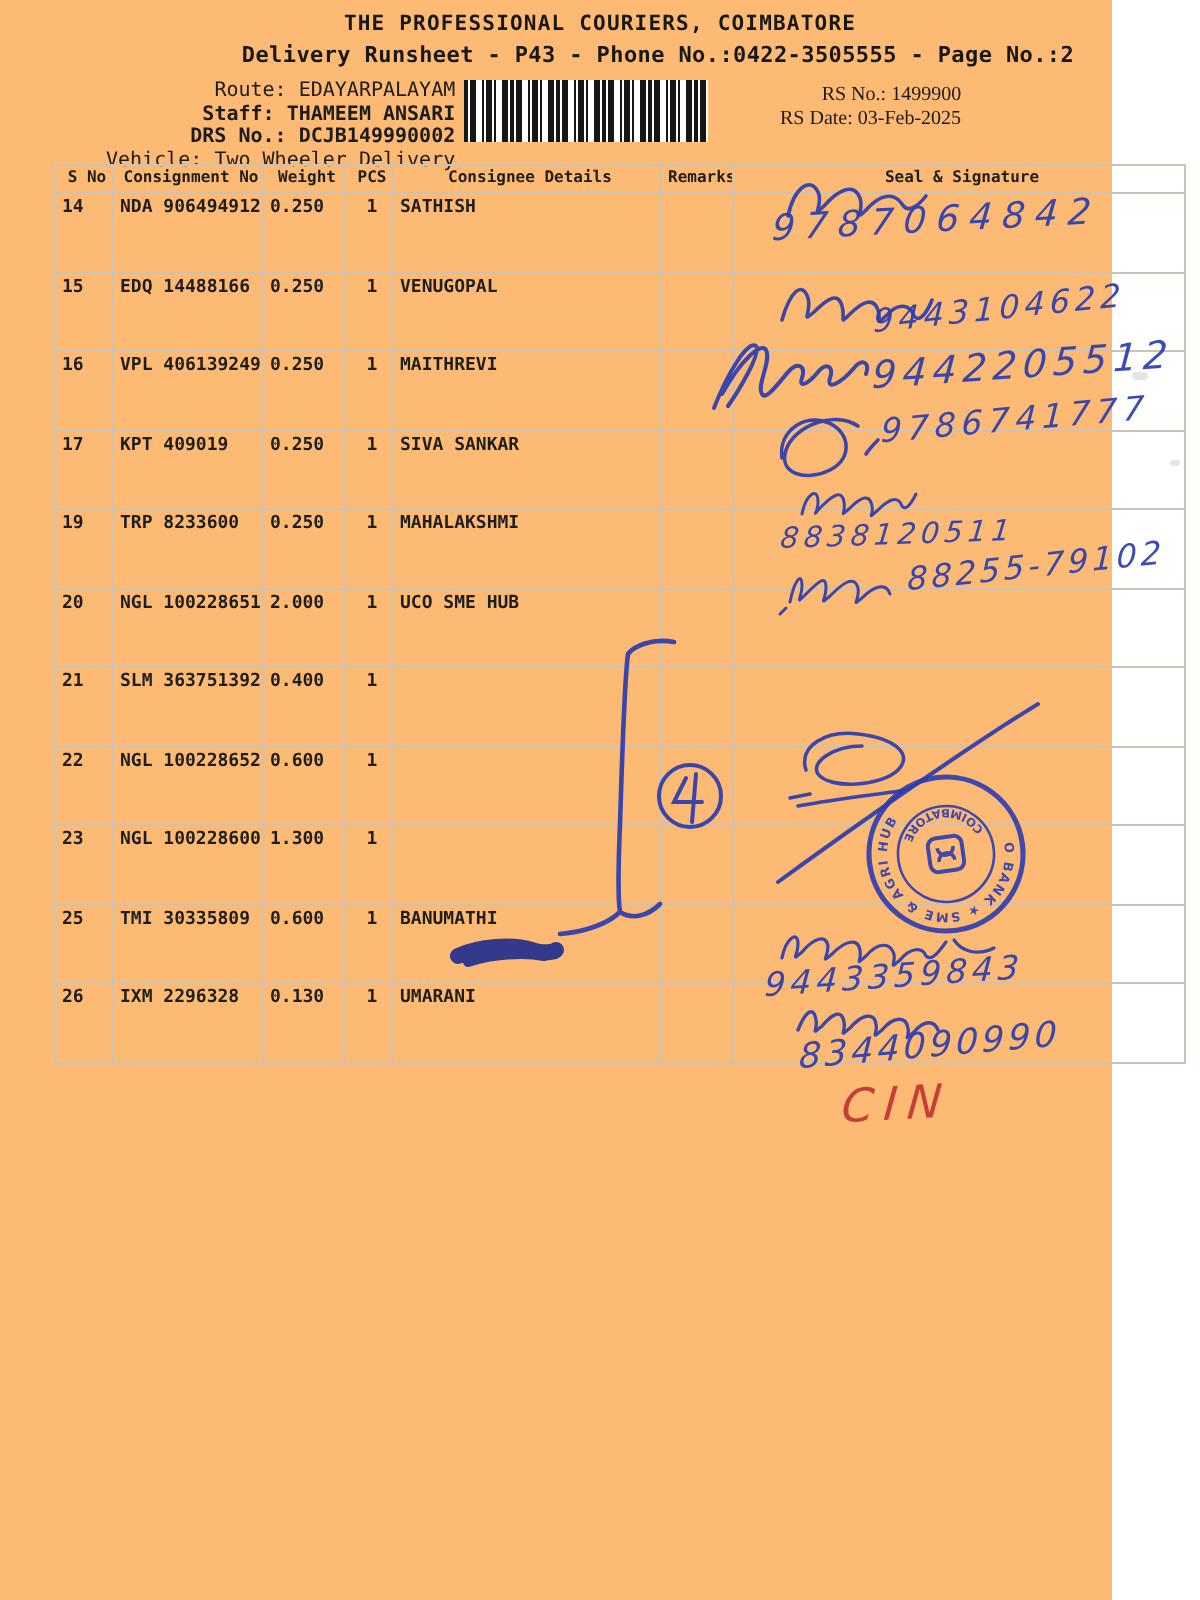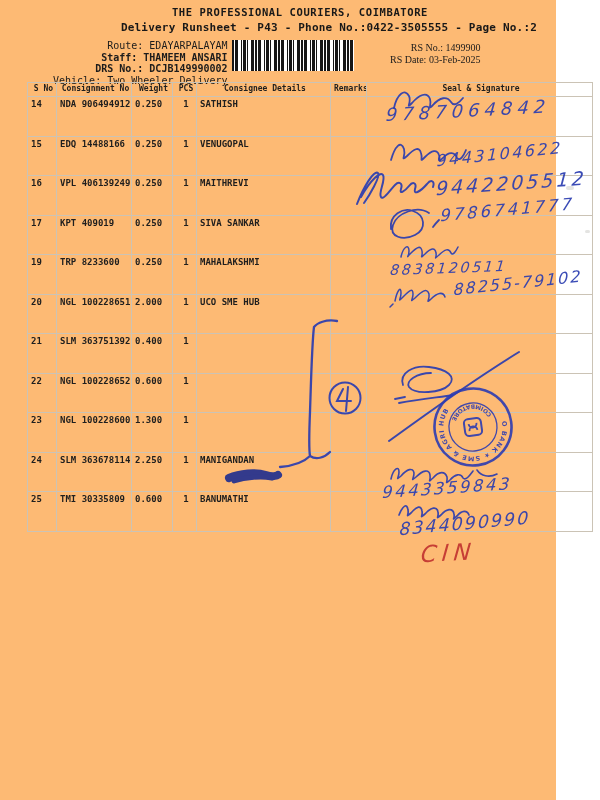--- a/index.html
+++ b/index.html
@@ -164,34 +164,34 @@
       <tr>
           <td>23</td>
           <td>NGL 100228600</td>
           <td>1.300</td>
           <td class="c-pcs">1</td>
           <td class="c-consignee"></td>
           <td></td>
           <td></td>
         </tr>
       <tr>
-          <td>24</td>
-          <td>SLM 363678114</td>
-          <td>2.250</td>
-          <td class="c-pcs">1</td>
-          <td class="c-consignee">MANIGANDAN</td>
-          <td></td>
-          <td></td>
-        </tr>
-      <tr>
           <td>25</td>
           <td>TMI 30335809</td>
           <td>0.600</td>
           <td class="c-pcs">1</td>
           <td class="c-consignee">BANUMATHI</td>
+          <td></td>
+          <td></td>
+        </tr>
+      <tr>
+          <td>26</td>
+          <td>IXM 2296328</td>
+          <td>0.130</td>
+          <td class="c-pcs">1</td>
+          <td class="c-consignee">UMARANI</td>
           <td></td>
           <td></td>
         </tr>
     </tbody>
   </table>
 
   <svg class="overlay" viewBox="0 0 600 800" xmlns="http://www.w3.org/2000/svg">
     <g fill="none" stroke="var(--pen)" stroke-width="1.8" stroke-linecap="round" opacity="0.92">
       <path d="M394,108 C397,94 405,88 409,96 C412,102 405,110 412,103 C419,95 427,91 430,99 C432,105 427,111 433,105 C440,97 447,96 451,102 C454,107 459,103 463,98"></path>
       <path d="M391,160 C395,146 401,140 404,149 C406,156 400,162 407,156 C414,149 419,146 421,153 C423,159 419,163 425,157 C432,150 437,149 439,155 C441,160 437,163 443,158 C449,151 455,152 457,158 C460,162 464,155 466,150"></path>

